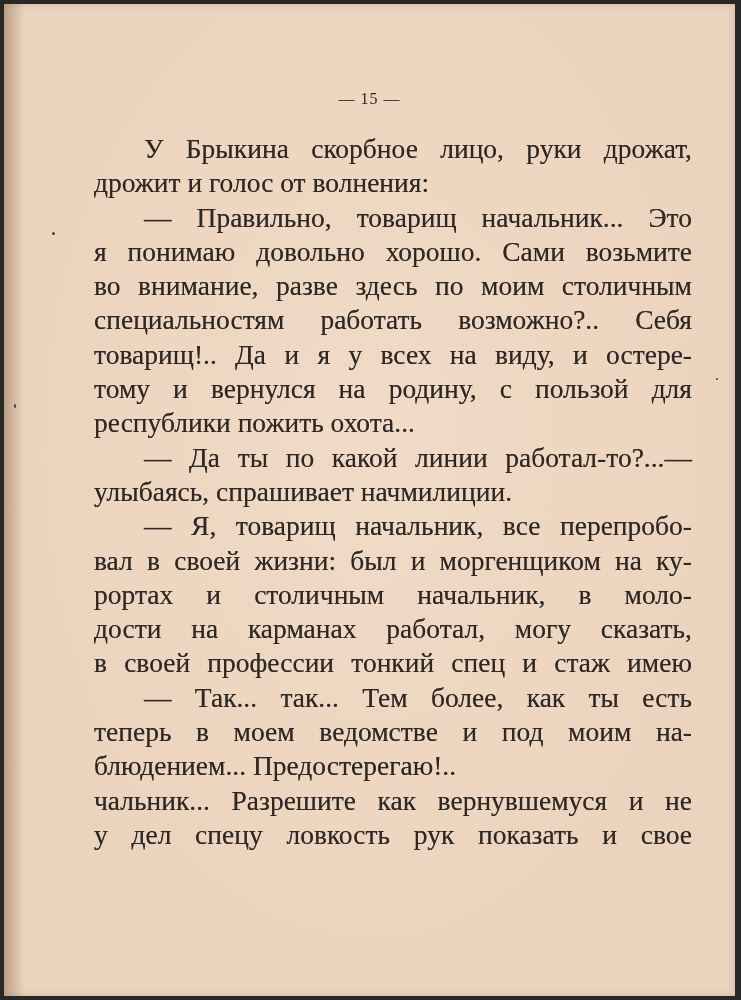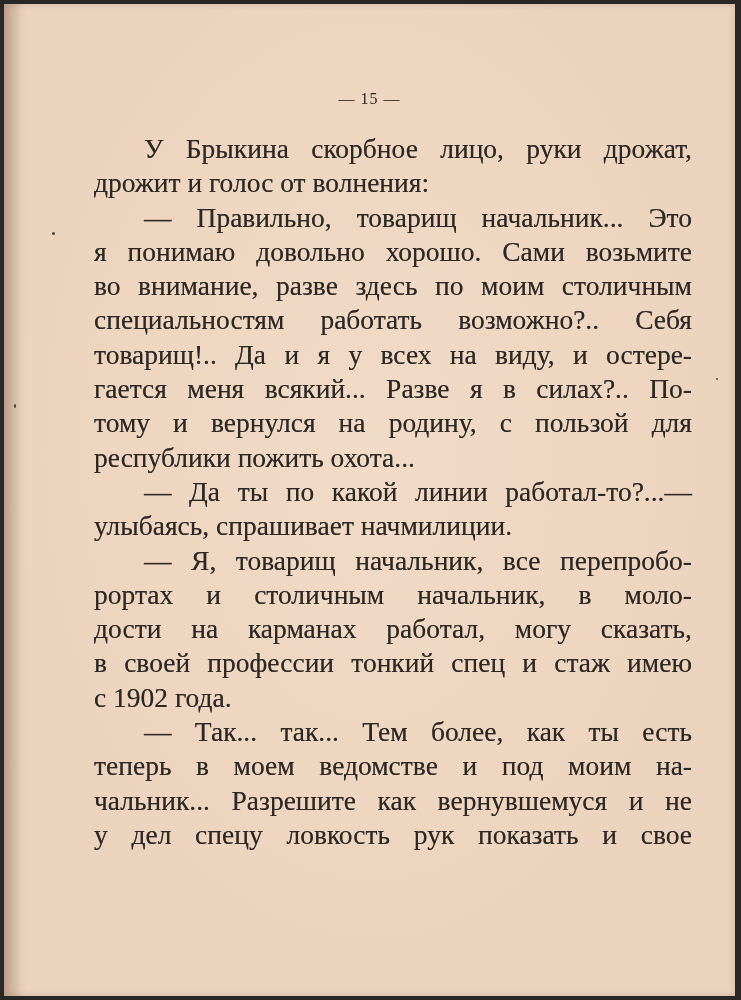--- a/index.html
+++ b/index.html
@@ -88,35 +88,35 @@
   <div class="text">
 
     <span class="line indent">У Брыкина скорбное лицо, руки дрожат,</span>
     <span class="line last">дрожит и голос от волнения:</span>
 
     <span class="line indent">— Правильно, товарищ начальник... Это</span>
     <span class="line">я понимаю довольно хорошо. Сами возьмите</span>
     <span class="line">во внимание, разве здесь по моим столичным</span>
     <span class="line">специальностям работать возможно?.. Себя</span>
     <span class="line">товарищ!.. Да и я у всех на виду, и остере-</span>
-    <span class="line">гается меня всякий... Разве я в силах?.. По-</span>
     <span class="line">тому и вернулся на родину, с пользой для</span>
     <span class="line last">республики пожить охота...</span>
 
     <span class="line indent">— Да ты по какой линии работал-то?...—</span>
     <span class="line last">улыбаясь, спрашивает начмилиции.</span>
 
     <span class="line indent">— Я, товарищ начальник, все перепробо-</span>
+    <span class="line">вал в своей жизни: был и моргенщиком на ку-</span>
     <span class="line">рортах и столичным начальник, в моло-</span>
     <span class="line">дости на карманах работал, могу сказать,</span>
     <span class="line">в своей профессии тонкий спец и стаж имею</span>
-    <span class="line last">с 1902 года.</span>
 
     <span class="line indent">— Так... так... Тем более, как ты есть</span>
     <span class="line">теперь в моем ведомстве и под моим на-</span>
+    <span class="line last">блюдением... Предостерегаю!..</span>
 
     <span class="line">чальник... Разрешите как вернувшемуся и не</span>
     <span class="line">у дел спецу ловкость рук показать и свое</span>
   </div>
 
   <div class="speck" style="left:48px; top:228px;"></div>
   <div class="speck" style="left:712px; top:374px; width:2px; height:2px;"></div>
   <div class="speck" style="left:10px; top:400px; width:2px; height:4px;"></div>
 </div>
 

